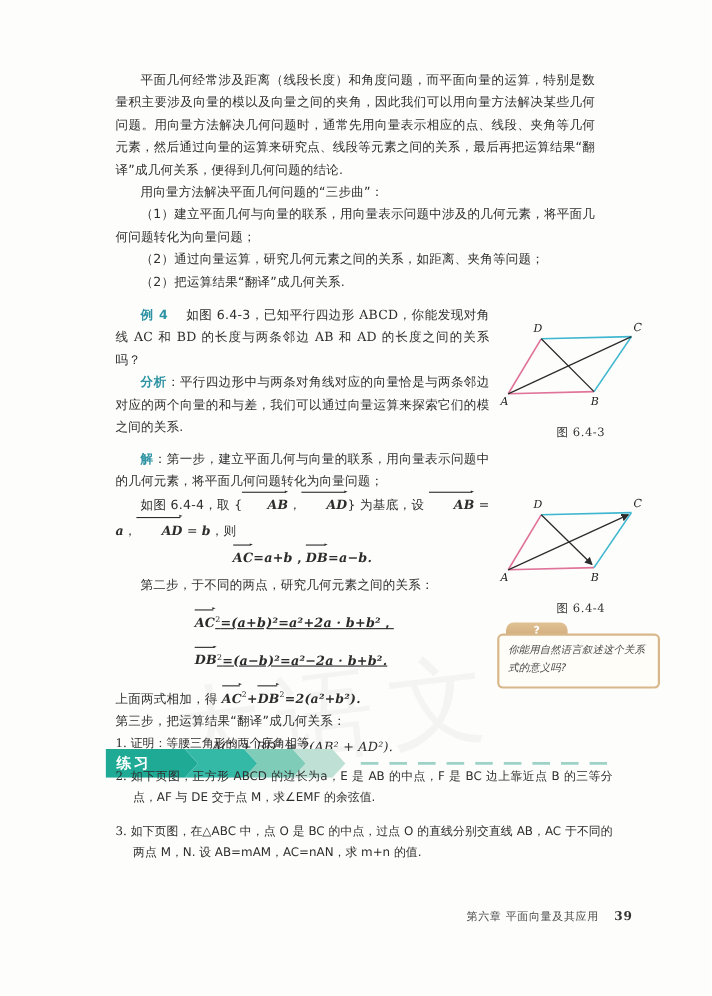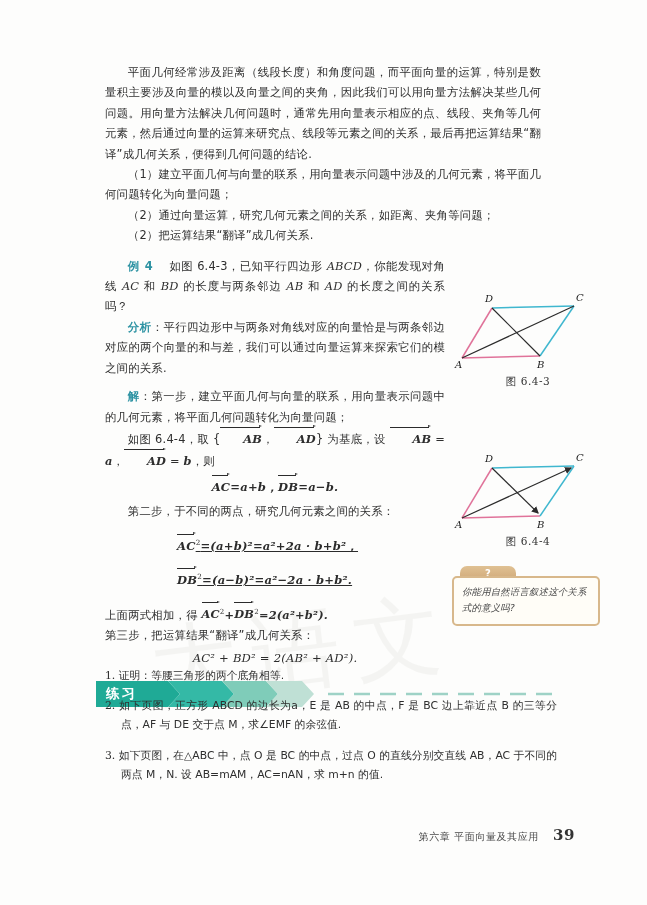--- a/index.html
+++ b/index.html
@@ -27,21 +27,21 @@
   .para {
     font-size: 11.4px;
     line-height: 20.4px;
     text-align: justify;
     text-justify: inter-ideograph;
     margin: 0 16px 0 0;
     letter-spacing: 0.2px;
     color: #2e2e2e;
   }
   .indent { text-indent: 2em; }
-  .mi { font-family: "DejaVu Serif", "Liberation Serif", serif; font-style: italic; }
+  .mi { font-family: "DejaVu Serif", "Liberation Serif", serif; }
   .mb { font-family: "DejaVu Serif", "Liberation Serif", serif; font-style: italic; font-weight: bold; }
   .num { font-family: "DejaVu Serif", "Liberation Serif", serif; font-style: normal; }
 
   .lbl-teal {
     color: #2e93a3;
     font-weight: bold;
     letter-spacing: 0.5px;
   }
 
   
@@ -99,21 +99,21 @@
 
   
   .figure {
     position: absolute;
     text-align: center;
   }
   .figcap {
     font-family: "DejaVu Serif", "Liberation Serif", serif;
     font-size: 10.5px;
     color: #333;
-    margin-top: 1px;
+    margin-top: 12px;
     letter-spacing: 0.5px;
   }
 
   
   .bubble-wrap {
     position: absolute;
     left: 452px;
     top: 566px;
     width: 150px;
   }
@@ -203,21 +203,21 @@
     padding-right: 72px;
     box-sizing: border-box;
     font-size: 10px;
     color: #4a4a4a;
     letter-spacing: 0.6px;
   }
   .footer .chap { margin-right: 14px; }
   .footer .pg {
     font-family: "DejaVu Serif", "Liberation Serif", serif;
     font-weight: bold;
-    font-size: 15px;
+    font-size: 11px;
     color: #333;
   }
 
   
   .watermark {
     position: absolute;
     left: 150px;
     top: 590px;
     width: 330px;
     height: 120px;
@@ -234,20 +234,21 @@
 </head>
 <body>
 
 <div class="page">
 
   <div class="watermark">大语文</div>
 
   <div class="content">
 
     <p class="para indent">平面几何经常涉及距离（线段长度）和角度问题，而平面向量的运算，特别是数量积主要涉及向量的模以及向量之间的夹角，因此我们可以用向量方法解决某些几何问题。用向量方法解决几何问题时，通常先用向量表示相应的点、线段、夹角等几何元素，然后通过向量的运算来研究点、线段等元素之间的关系，最后再把运算结果“翻译”成几何关系，便得到几何问题的结论.</p>
+    <p class="para indent">用向量方法解决平面几何问题的“三步曲”：</p>
     <p class="para indent">（1）建立平面几何与向量的联系，用向量表示问题中涉及的几何元素，将平面几何问题转化为向量问题；</p>
     <p class="para indent">（2）通过向量运算，研究几何元素之间的关系，如距离、夹角等问题；</p>
     <p class="para indent">（2）把运算结果“翻译”成几何关系.</p>
 
     <div style="height:10px"></div>
 
     <p class="para col-narrow" style="text-indent:2em">
       <span class="lbl-teal">例 4</span>
       <span style="display:inline-block;width:12px"></span><span>如图 6.4-3，已知平行四边形 </span><span class="mi">ABCD</span><span>，你能发现对角线 </span><span class="mi">AC</span><span> 和 </span><span class="mi">BD</span><span> 的长度与两条邻边 </span><span class="mi">AB</span><span> 和 </span><span class="mi">AD</span><span> 的长度之间的关系吗？</span>
     </p>

